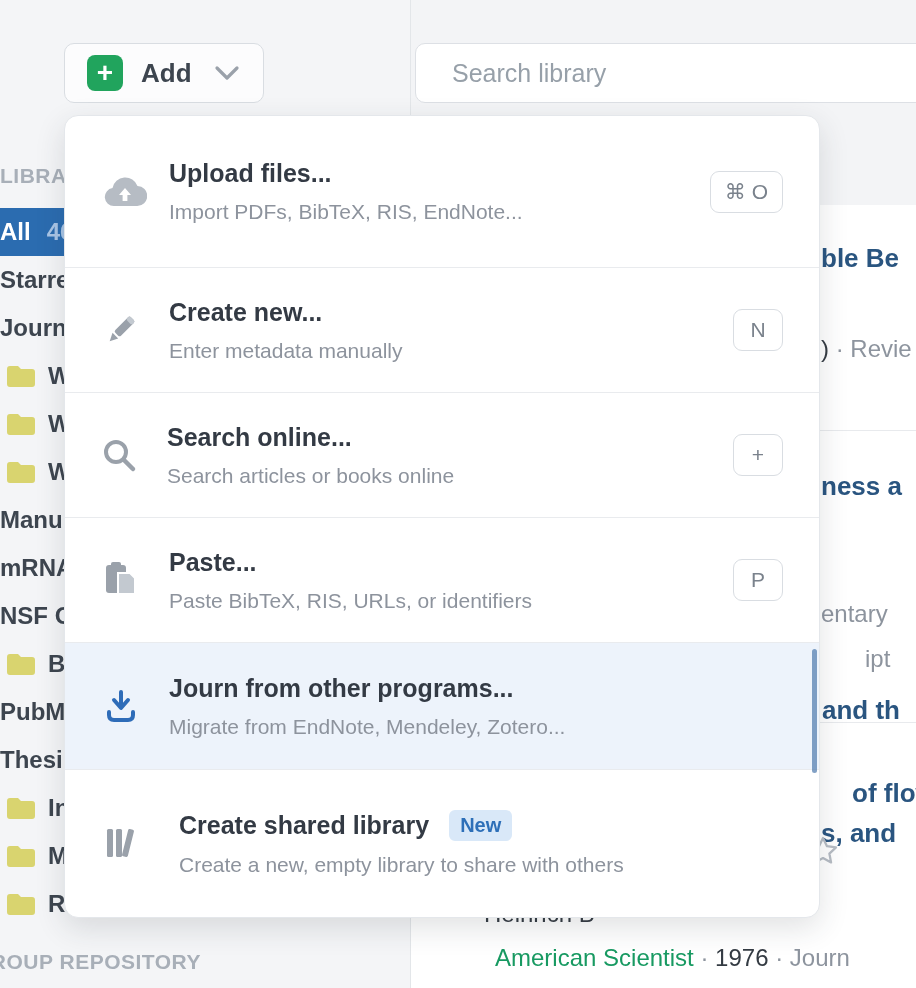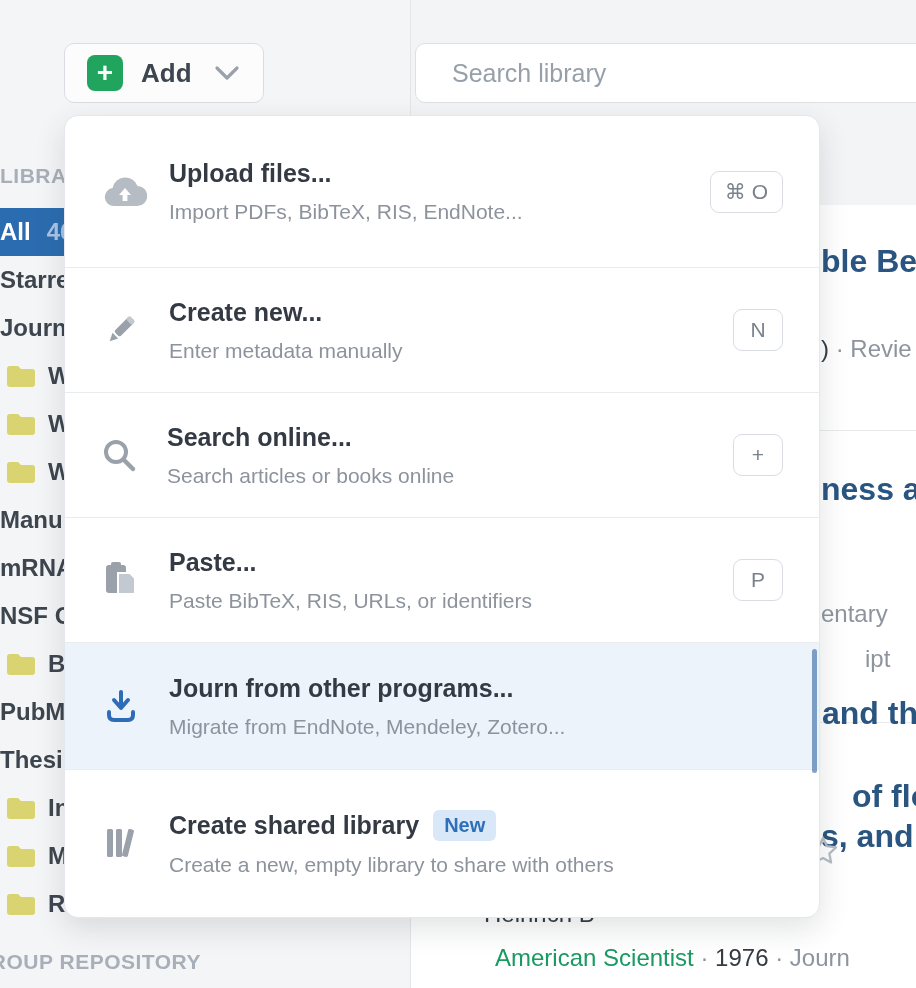--- a/index.html
+++ b/index.html
@@ -26,38 +26,38 @@
   .add-plus{width:36px;height:36px;background:#21a45d;border-radius:8px;color:#fff;display:flex;align-items:center;justify-content:center;font-size:28px;font-weight:700;line-height:1;}
   .add-label{font-size:26px;font-weight:700;color:#3d454f;}
   .search-box{position:absolute;left:415px;top:43px;width:540px;height:60px;background:#ffffff;border:1px solid #dde0e5;border-radius:10px;box-sizing:border-box;z-index:3;}
   .search-box input{border:none;outline:none;background:transparent;width:420px;height:56px;margin-left:34px;font-size:25px;color:#3d454f;font-family:inherit;}
   .search-box input::placeholder{color:#97a0a9;}
 
   
   .content{position:absolute;left:411px;top:205px;width:505px;height:783px;background:#ffffff;z-index:1;}
   .divider{position:absolute;left:411px;width:505px;height:1px;background:#e8eaed;z-index:2;}
   .frag{position:absolute;white-space:nowrap;z-index:2;}
-  .ptitle{font-size:32px;font-weight:700;color:#2a5580;cursor:pointer;}
+  .ptitle{font-size:26px;font-weight:700;color:#2a5580;cursor:pointer;}
   .pmeta{font-size:24px;color:#8d949e;}
   .pdark{color:#343b43;}
   .pgreen{color:#189a62;cursor:pointer;}
   .star{z-index:2;position:absolute;cursor:pointer;}
 
   
   .menu{position:absolute;left:64px;top:115px;width:756px;height:803px;background:#ffffff;border:1px solid #e4e7eb;border-radius:14px;box-shadow:0 10px 30px rgba(40,50,60,.14);z-index:10;box-sizing:border-box;overflow:hidden;}
   .mrow{display:flex;align-items:center;padding:0 36px 0 38px;box-sizing:border-box;cursor:pointer;}
   .mrow.bline{border-bottom:1px solid #e9ebee;}
   .mrow.hl{background:#edf3fb;}
   .micon{width:44px;flex:0 0 44px;margin-right:22px;display:flex;align-items:center;}
   .mtext{flex:1 1 auto;min-width:0;}
   .mtitle{font-size:25px;font-weight:700;color:#333a44;display:flex;align-items:center;}
   .msub{font-size:21px;color:#8d939d;margin-top:12px;}
   .kbd{flex:0 0 auto;border:1px solid #d9dde2;border-radius:9px;color:#7a828c;font-size:21px;padding:8px 14px;min-width:20px;text-align:center;align-self:center;}
   .kbd:empty{display:none;}
-  .newbadge{background:#d9e8f8;color:#2d6fb8;font-size:20px;font-weight:700;border-radius:6px;padding:4px 11px;margin-left:14px;}
+  .newbadge{background:#d9e8f8;color:#2d6fb8;font-size:20px;font-weight:700;border-radius:6px;padding:4px 11px;margin-left:20px;}
   .mscroll{position:absolute;right:2px;top:533px;width:5px;height:124px;border-radius:3px;background:#3f6ea6;opacity:.65;}
 </style>
 </head>
 <body>
 
 <div class="stage">
 
   <div class="sidebar">
     <div class="side-section" style="top:164px;left:0;">LIBRARY</div>
 
@@ -244,21 +244,21 @@
           <path d="M6 24 v3 q0 5 5 5 h14 q5 0 5-5 v-3" fill="none" stroke="#2e6cb8" stroke-width="4" stroke-linecap="round"></path>
         </svg>
       </span>
       <div class="mtext">
         <div class="mtitle">Journ from other programs...</div>
         <div class="msub">Migrate from EndNote, Mendeley, Zotero...</div>
       </div>
 
     </div>
 
-    <div class="mrow" style="height:146px;">
+    <div class="mrow" style="height:146px;gap:10px;">
       <span class="micon">
         <svg width="36" height="36" viewBox="0 0 36 36">
           <rect x="4" y="4" width="6" height="28" rx="1.5" fill="#9aa1aa"></rect>
           <rect x="13" y="4" width="6" height="28" rx="1.5" fill="#9aa1aa"></rect>
           <rect x="22" y="4" width="6" height="28" rx="1.5" fill="#9aa1aa" transform="rotate(14 25 18)"></rect>
         </svg>
       </span>
       <div class="mtext">
         <div class="mtitle">
           <span>Create shared library</span>

